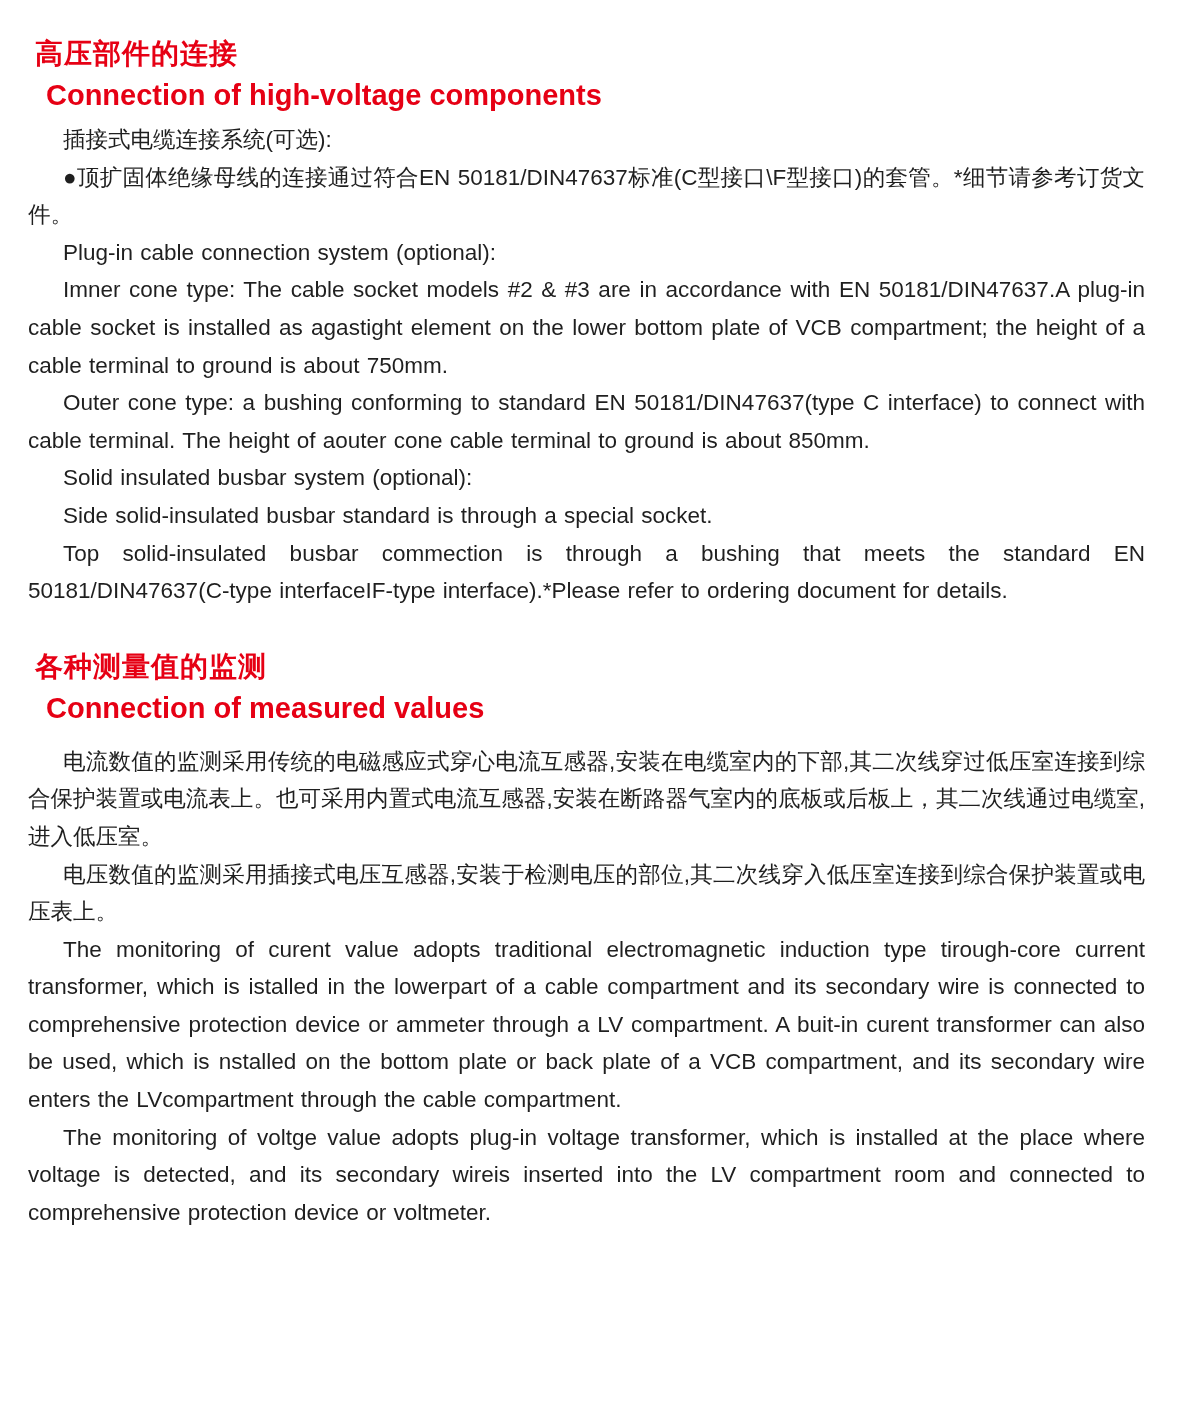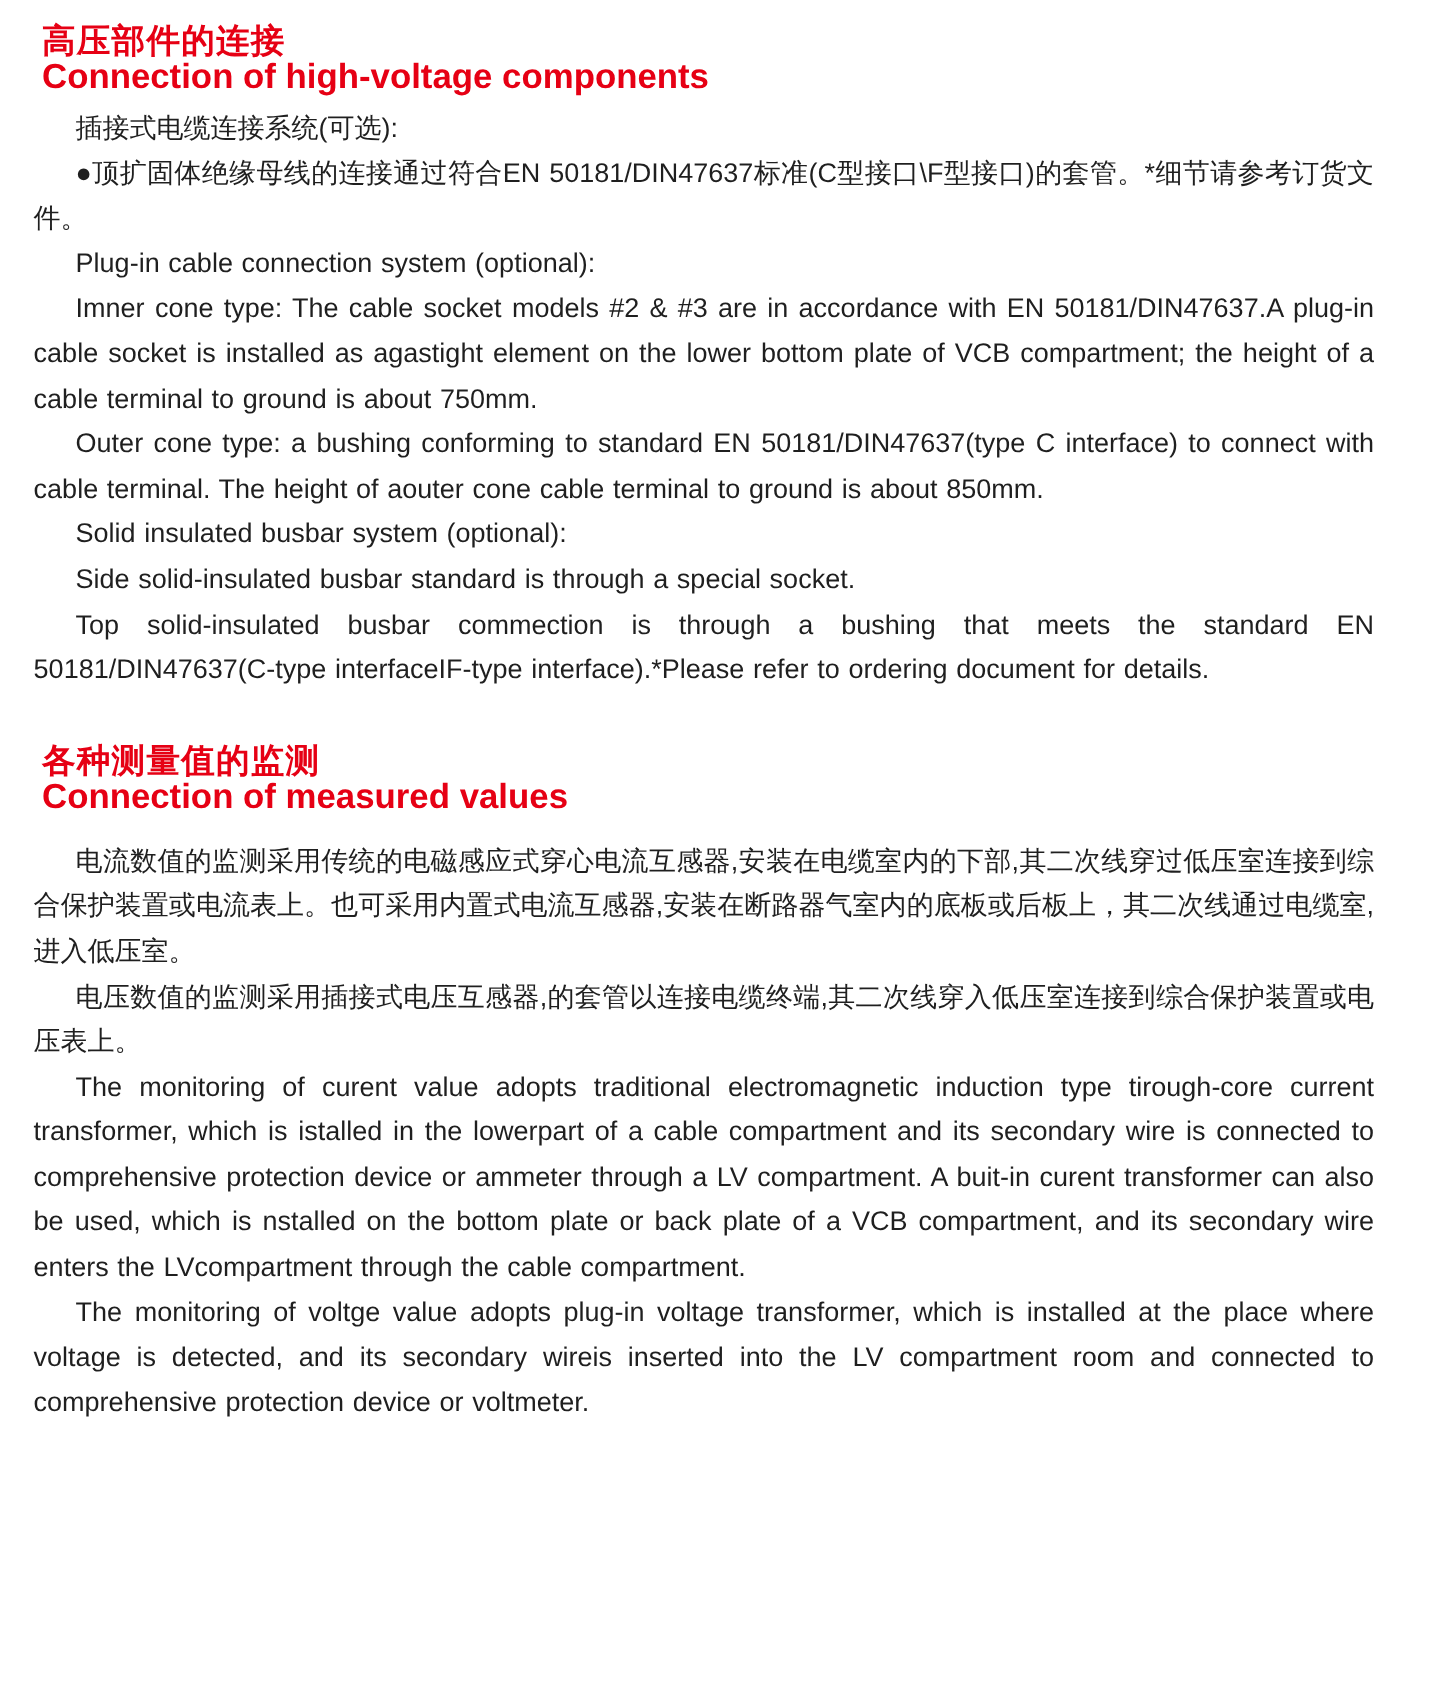--- a/index.html
+++ b/index.html
@@ -3,36 +3,36 @@
 <meta charset="utf-8">
 <style>
   html, body { margin: 0; padding: 0; }
   body { background: #ffffff; }
   .page {
     position: relative;
     width: 1200px;
     height: 1404px;
     background: #ffffff;
     box-sizing: border-box;
-    padding: 18px 55px 0 28px;
+    padding: 38px 55px 0 28px;
     font-family: "Liberation Sans", "DejaVu Sans", sans-serif;
     color: #1f1f1f;
     overflow: hidden;
   }
   .section-heading { padding-left: 7px; }
   .heading-zh {
     margin: 0;
     color: #e60014;
     font-size: 28px;
     line-height: 31px;
     font-weight: bold;
     letter-spacing: 1px;
   }
   .heading-en {
-    margin: 0;
+    margin: 11px;
     color: #e60014;
     font-size: 29px;
     line-height: 30px;
     font-weight: bold;
   }
   .body-text { margin-top: 9px; }
   .body-text p {
     margin: 0;
     font-size: 22.5px;
     line-height: 37.6px;
@@ -65,20 +65,20 @@
     </div>
   </div>
 
   <div class="section section-2">
     <div class="section-heading">
       <h1 class="heading-zh">各种测量值的监测</h1>
       <h1 class="heading-en">Connection of measured values</h1>
     </div>
     <div class="body-text body-text-2">
       <p>电流数值的监测采用传统的电磁感应式穿心电流互感器,安装在电缆室内的下部,其二次线穿过低压室连接到综合保护装置或电流表上。也可采用内置式电流互感器,安装在断路器气室内的底板或后板上，其二次线通过电缆室,进入低压室。</p>
-      <p>电压数值的监测采用插接式电压互感器,的套管以连接电缆终端,其二次线穿入低压室连接到综合保护装置或电压表上。</p>
+      <p>电压数值的监测采用插接式电压互感器,安装于检测电压的部位,其二次线穿入低压室连接到综合保护装置或电压表上。</p>
       <p>The monitoring of curent value adopts traditional electromagnetic induction type tirough-core current transformer, which is istalled in the lowerpart of a cable compartment and its secondary wire is connected to comprehensive protection device or ammeter through a LV compartment. A buit-in curent transformer can also be used, which is nstalled on the bottom plate or back plate of a VCB compartment, and its secondary wire enters the LVcompartment through the cable compartment.</p>
       <p>The monitoring of voltge value adopts plug-in voltage transformer, which is installed at the place where voltage is detected, and its secondary wireis inserted into the LV compartment room and connected to comprehensive protection device or voltmeter.</p>
 
     </div>
   </div>
 
 </div>
 
 </body></html>

